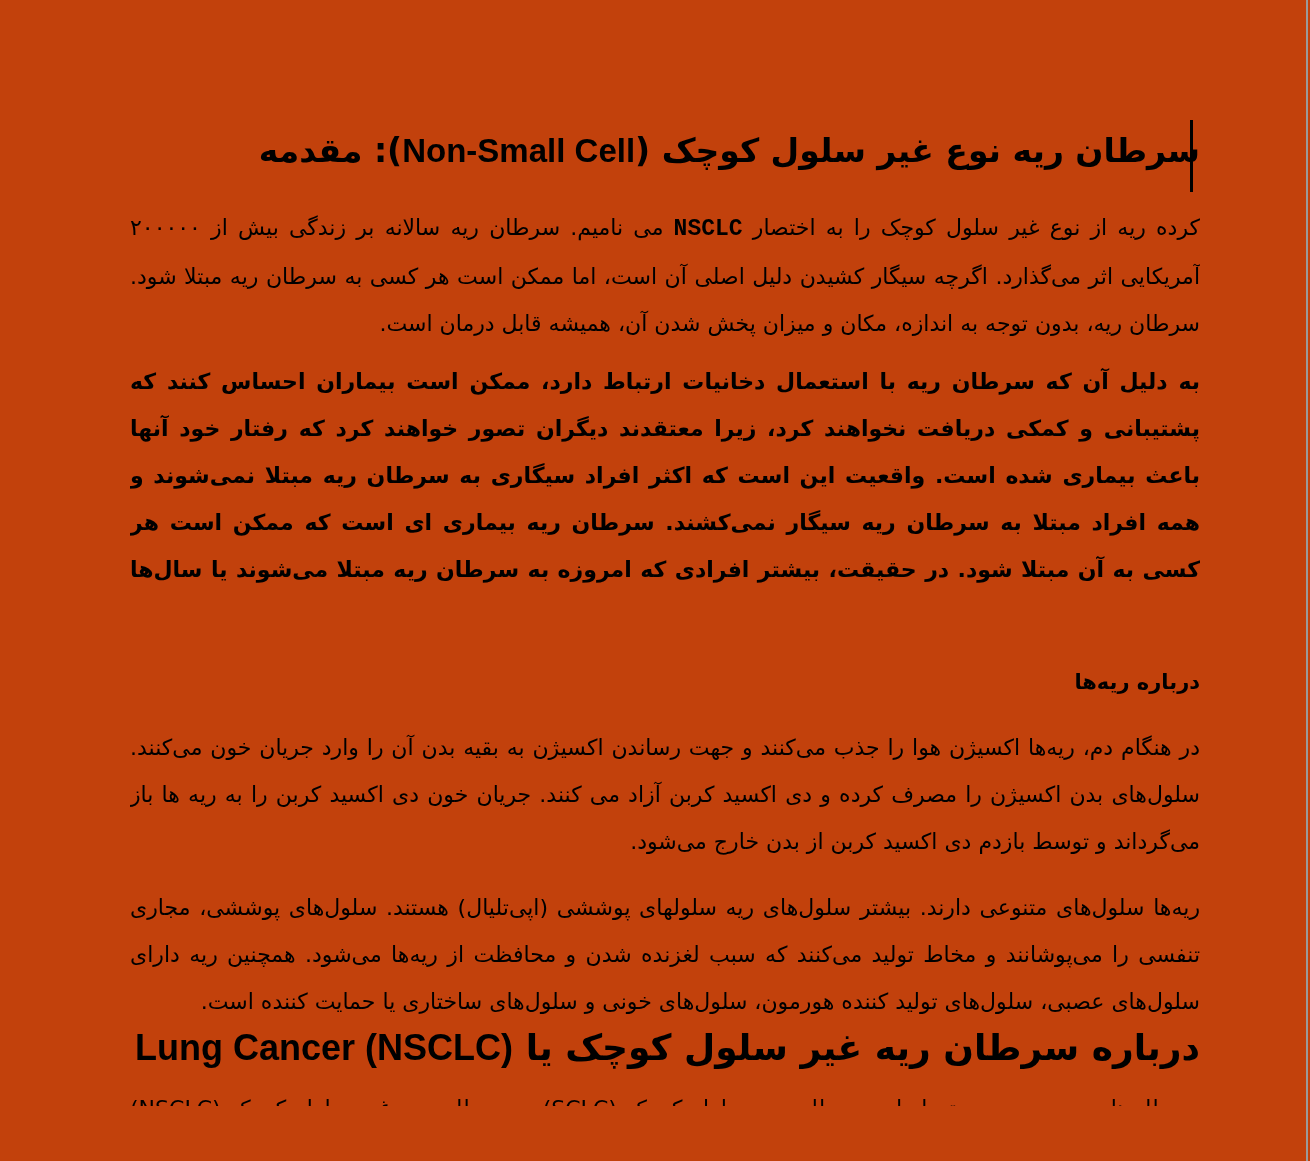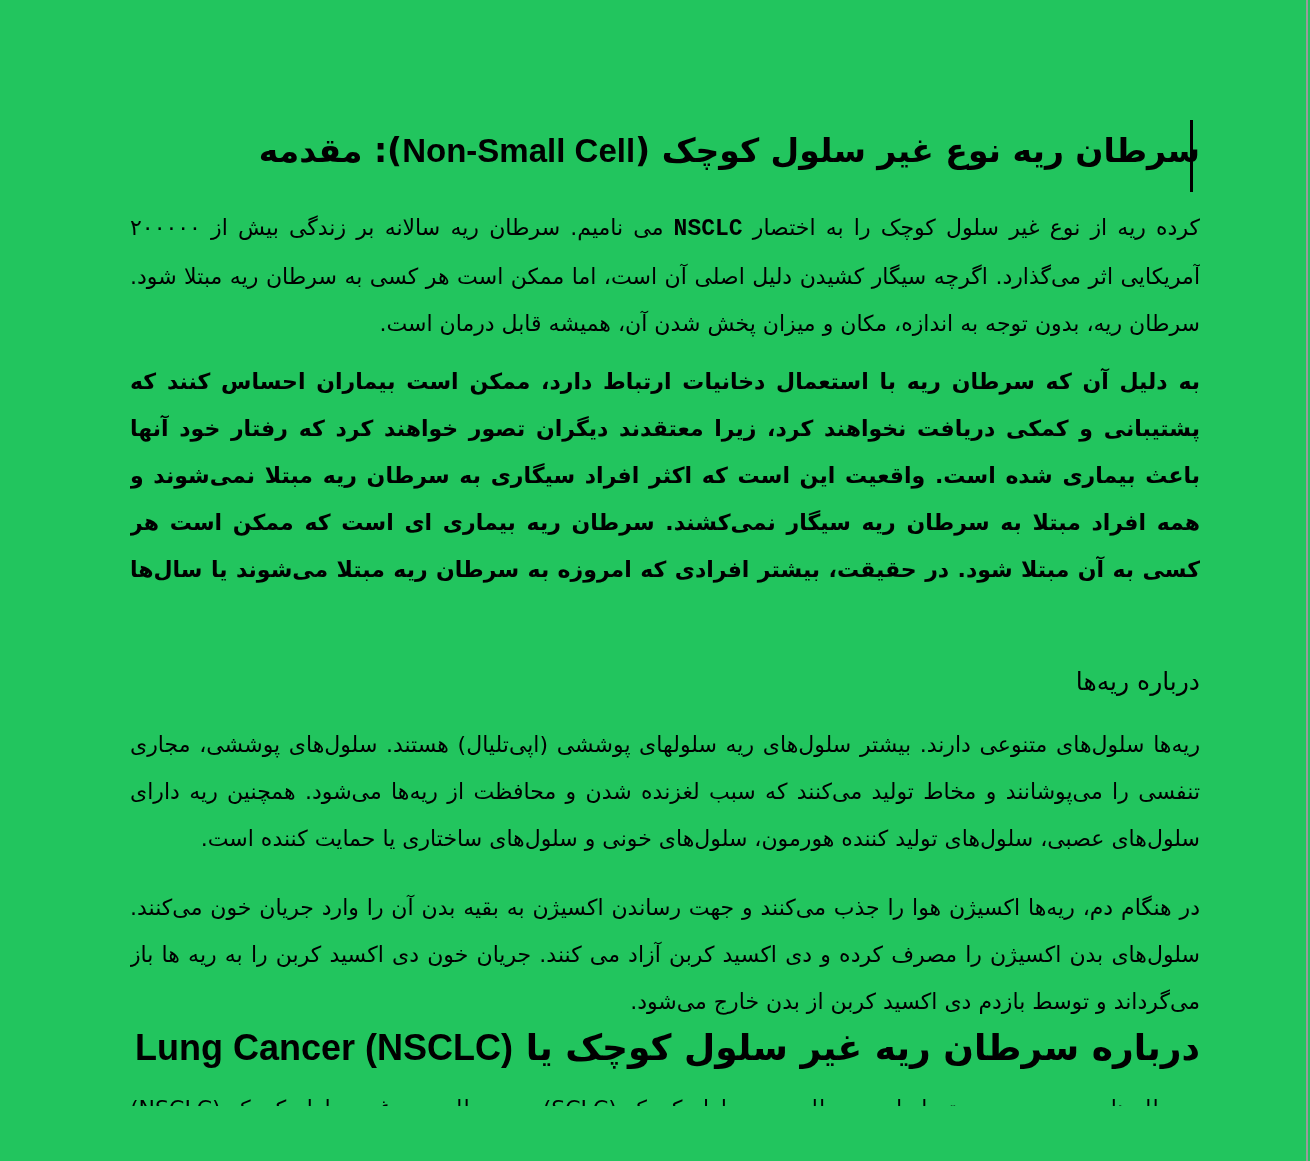--- a/index.html
+++ b/index.html
@@ -5,21 +5,21 @@
   * { box-sizing: border-box; margin: 0; padding: 0; }
   html, body {
     width: 1310px; height: 1161px;
     background: #ffffff;
     overflow: hidden;
     font-family: "DejaVu Sans", sans-serif;
   }
   .page {
     position: relative;
     width: 1310px; height: 1161px;
-    background: #22c55e;
+    background: #c2410c;
     color: #000000;
   }
   .content {
     direction: rtl;
     unicode-bidi: embed;
     margin: 0 110px 0 130px; 
     color: #000000;
   }
   .doc-title {
     padding-top: 121px;
@@ -36,22 +36,22 @@
     line-height: 47px;
     text-align: justify;
     overflow: hidden;
   }
   .p1 { margin-top: 23px; height: 141px; }
   .p2 { margin-top: 13px; height: 235px; font-weight: bold; }
   .h-section {
     margin-top: 69px;
     height: 40px;
     line-height: 40px;
-    font-size: 25px;
-    font-weight: 400;
+    font-size: 21px;
+    font-weight: 700;
     white-space: nowrap;
     overflow: hidden;
     text-align: right;
   }
   .p3 { margin-top: 22px; height: 141px; }
   .p4 { margin-top: 19px; height: 141px; }
   .h-section-lg {
     height: 46px;
     line-height: 46px;
     font-size: 36px;
@@ -92,23 +92,23 @@
   <div class="content">
 
     <h1 class="doc-title"><span>سرطان ریه نوع غیر سلول کوچک (</span><span class="latin title-latin">Non-Small Cell</span><span>): مقدمه</span></h1>
 
     <p class="para p1"><span>کرده ریه از نوع غیر سلول کوچک را به اختصار </span><span class="latin body-latin">NSCLC</span><span> می نامیم. سرطان ریه سالانه بر زندگی بیش از ۲۰۰۰۰۰ آمریکایی اثر می‌گذارد. اگرچه سیگار کشیدن دلیل اصلی آن است، اما ممکن است هر کسی به سرطان ریه مبتلا شود. سرطان ریه، بدون توجه به اندازه، مکان و میزان پخش شدن آن، همیشه قابل درمان است.</span></p>
 
     <p class="para p2">به دلیل آن که سرطان ریه با استعمال دخانیات ارتباط دارد، ممکن است بیماران احساس کنند که پشتیبانی و کمکی دریافت نخواهند کرد، زیرا معتقدند دیگران تصور خواهند کرد که رفتار خود آنها باعث بیماری شده است. واقعیت این است که اکثر افراد سیگاری به سرطان ریه مبتلا نمی‌شوند و همه افراد مبتلا به سرطان ریه سیگار نمی‌کشند. سرطان ریه بیماری ای است که ممکن است هر کسی به آن مبتلا شود. در حقیقت، بیشتر افرادی که امروزه به سرطان ریه مبتلا می‌شوند یا سال‌ها زودتر سیگار را ترک کرده‌اند و یا هرگز سیگار نکشیده‌اند.</p>
 
     <h2 class="h-section">درباره ریه‌ها</h2>
 
+    <p class="para p3">در هنگام دم، ریه‌ها اکسیژن هوا را جذب می‌کنند و جهت رساندن اکسیژن به بقیه بدن آن را وارد جریان خون می‌کنند. سلول‌های بدن اکسیژن را مصرف کرده و دی اکسید کربن آزاد می کنند. جریان خون دی اکسید کربن را به ریه ها باز می‌گرداند و توسط بازدم دی اکسید کربن از بدن خارج می‌شود.</p>
+
     <p class="para p4">ریه‌ها سلول‌های متنوعی دارند. بیشتر سلول‌های ریه سلولهای پوششی (اپی‌تلیال) هستند. سلول‌های پوششی، مجاری تنفسی را می‌پوشانند و مخاط تولید می‌کنند که سبب لغزنده شدن و محافظت از ریه‌ها می‌شود. همچنین ریه دارای سلول‌های عصبی، سلول‌های تولید کننده هورمون، سلول‌های خونی و سلول‌های ساختاری یا حمایت کننده است.</p>
-
-    <p class="para p3">در هنگام دم، ریه‌ها اکسیژن هوا را جذب می‌کنند و جهت رساندن اکسیژن به بقیه بدن آن را وارد جریان خون می‌کنند. سلول‌های بدن اکسیژن را مصرف کرده و دی اکسید کربن آزاد می کنند. جریان خون دی اکسید کربن را به ریه ها باز می‌گرداند و توسط بازدم دی اکسید کربن از بدن خارج می‌شود.</p>
 
     <h2 class="h-section-lg"><span>درباره سرطان ریه غیر سلول کوچک یا </span><span class="latin">Non-Small Cell Lung Cancer (NSCLC)</span></h2>
 
     <p class="para p-partial">سرطان‌های ریه به دو دسته اصلی سرطان ریه سلول کوچک (SCLC) و سرطان ریه غیر سلول کوچک (NSCLC) تقسیم می‌شوند.</p>
 
   </div>
 
   <div class="caret"></div>
 
   <div class="right-edge"></div>

